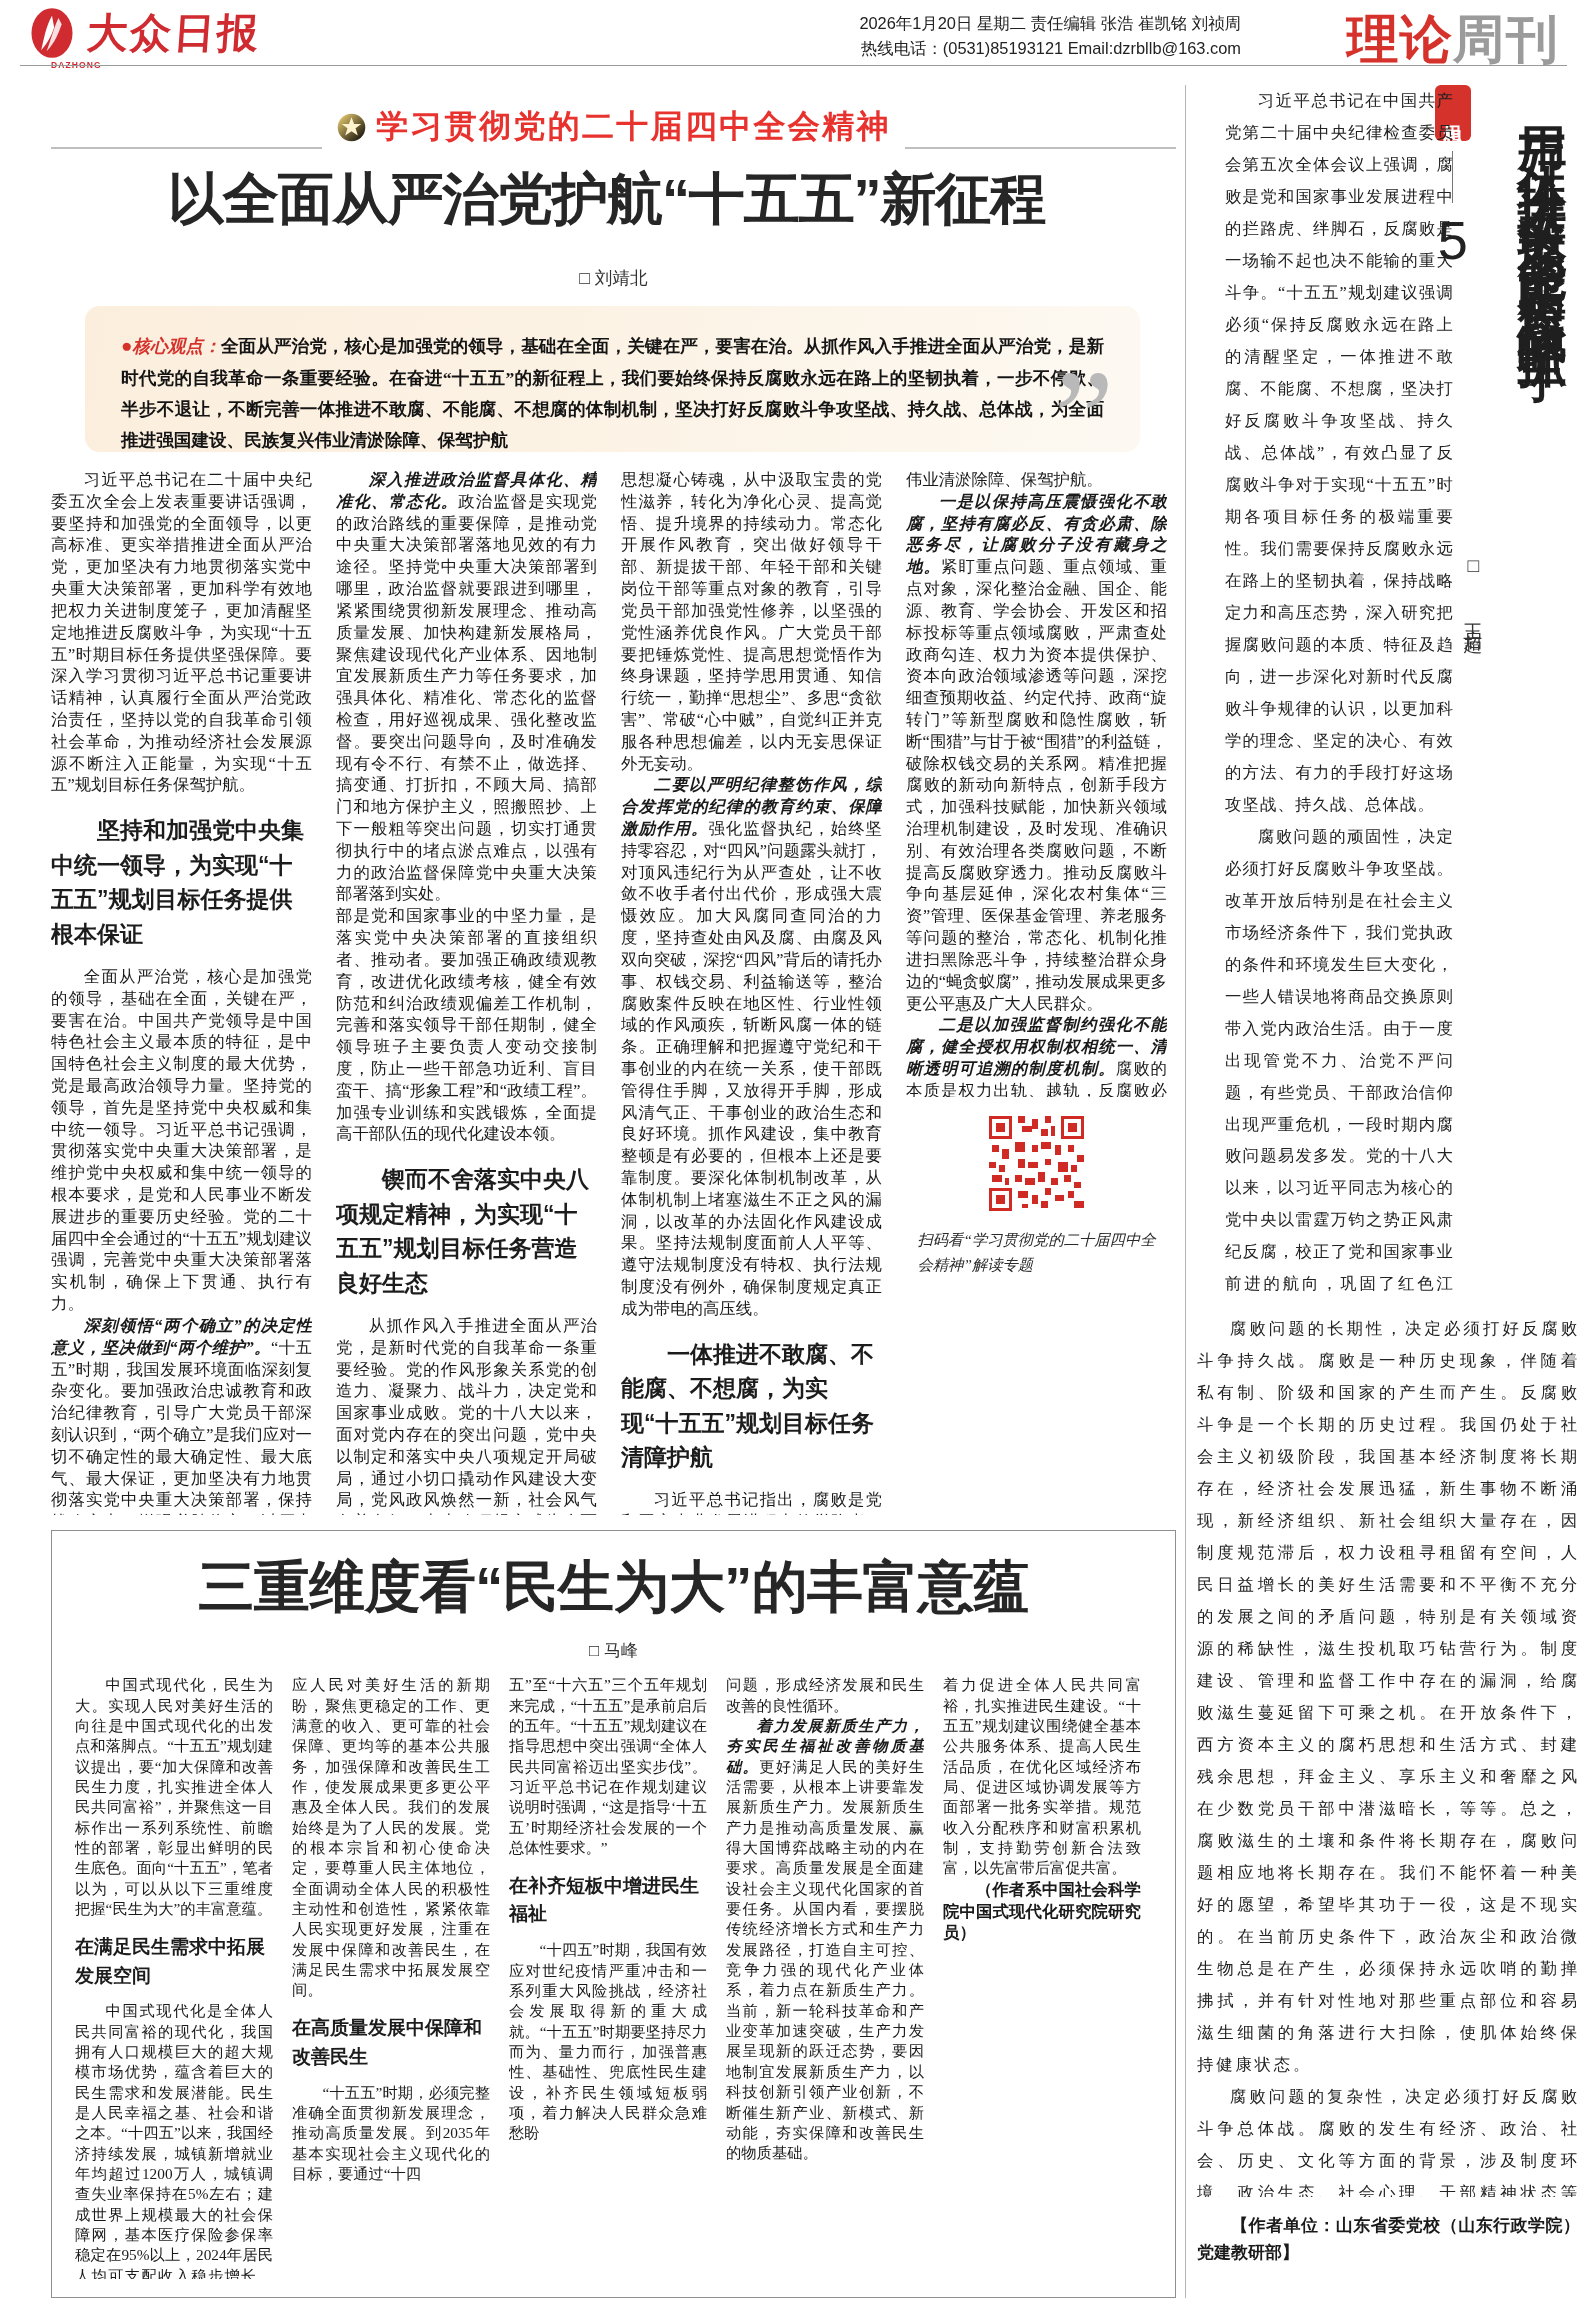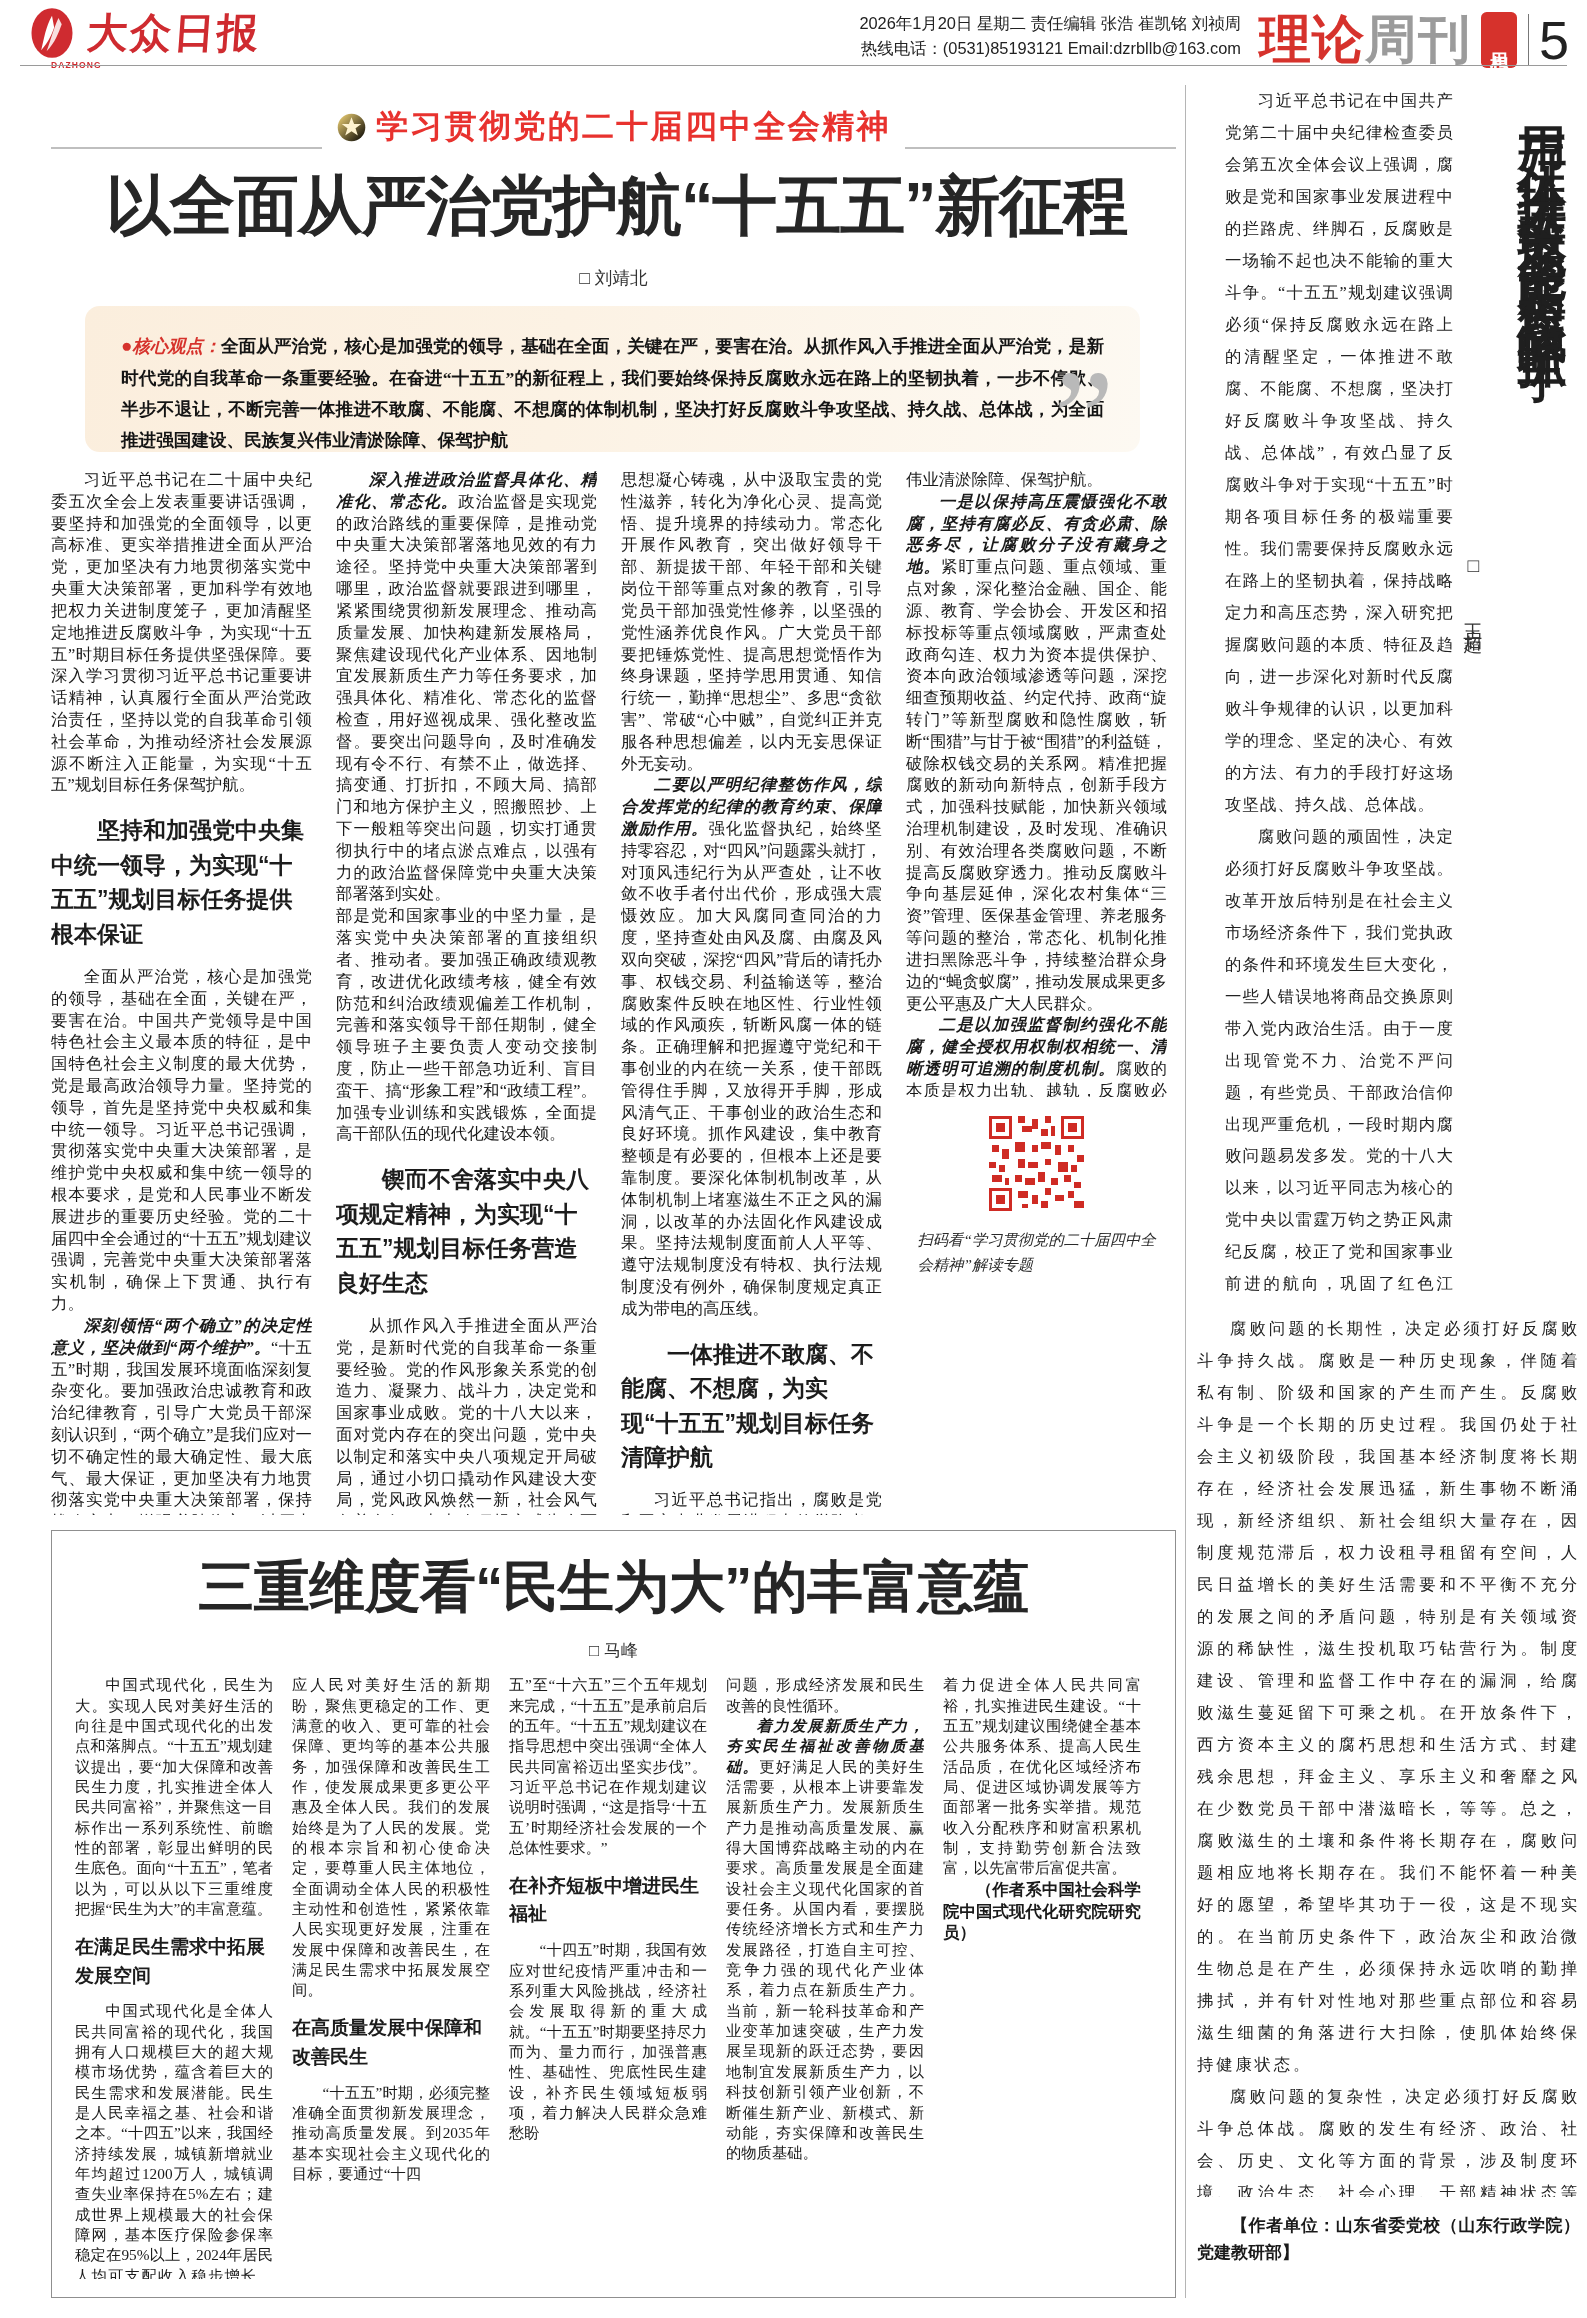--- a/index.html
+++ b/index.html
@@ -11,36 +11,36 @@
   }
   
   .hdr { position:absolute; top:0; left:0; width:1588px; height:63px; }
   .hdr-rule { position:absolute; top:65px; left:20.4px; width:1547px; height:1.1px; background:#9a9a9a; }
   .logo { position:absolute; left:25px; top:5.7px; display:flex; align-items:center; gap:8px; }
   .logo-mark { width:54px; height:54px; }
   .logo-cn { font-family:"Liberation Serif",serif; font-weight:900; font-size:41px; color:#cf2b30; letter-spacing:2.3px; transform:skewX(-4deg); }
   .logo-py { position:absolute; left:26px; top:54px; font-family:"Liberation Sans",sans-serif; font-size:8.5px; font-weight:700; color:#cf2b30; letter-spacing:1.1px; }
   .hdr-info { position:absolute; left:680px; top:11.3px; width:561px; text-align:right;
     font-family:"Liberation Sans",sans-serif; font-size:16.4px; color:#222; line-height:25px; }
-  .masthead { position:absolute; right:19px; top:4.5px; display:flex; align-items:center; gap:10.2px; }
+  .masthead { position:absolute; right:29px; top:4.5px; display:flex; align-items:center; gap:10.2px;flex-direction:column; }
   .mh-title { font-family:"Liberation Sans",sans-serif; font-weight:900; font-size:52px; letter-spacing:1.1px; }
   .mh-red { color:#d6322c; } .mh-gray { color:#9b9b9b; }
   .mh-badge { width:36px; height:56px; background:#d6322c; border-radius:5.7px; color:#fff;
     writing-mode:vertical-rl; text-orientation:upright; font-family:"Liberation Sans",sans-serif;
     font-size:19px; font-weight:700; display:flex; align-items:center; justify-content:center; letter-spacing:2.3px; }
   .mh-div { width:1.1px; height:52px; background:#777; }
   .mh-page { font-family:"Liberation Sans",sans-serif; font-size:54px; font-weight:400; color:#222; line-height:1; }
   
   .banner { position:absolute; top:90px; left:51px; width:1125px; height:59px; display:flex; align-items:flex-end; gap:14.7px; }
   .banner .line { flex:1; height:1.7px; background:#bfbfbf; }
   .banner-core { display:flex; align-items:center; gap:9px; }
   .banner-text { font-family:"Liberation Sans",sans-serif; font-weight:900; font-size:32px; color:#e8322e; letter-spacing:2.3px; }
   
-  .headline { position:absolute; top:162px; left:44px; width:1145px; text-align:center;
-    font-family:"Liberation Sans",sans-serif; font-weight:900; font-size:65px; letter-spacing:-1.1px; color:#262626; }
+  .headline { position:absolute; top:162px; left:34px; width:1145px; text-align:center;
+    font-family:"Liberation Sans",sans-serif; font-weight:900; font-size:56px; letter-spacing:-1.1px; color:#262626; }
   .m-author { position:absolute; top:266px; left:51px; width:1125px; text-align:center;
     font-family:"Liberation Sans",sans-serif; font-size:17.6px; color:#333; }
   
   .corebox { position:absolute; top:306px; left:85px; width:1055px; height:146px; border-radius:14.7px;
     background:linear-gradient(100deg,#fbeedd 0%,#fcf2e4 45%,#fdf9f2 100%);
     padding:23px 36px 17px 36px; overflow:hidden; }
   .corebox .ct { font-size:17.6px; line-height:1.78; text-align:justify; color:#141414; font-weight:600; }
   .corebox .cl { color:#d6322c; font-weight:900; font-style:italic; }
   .corebox .dot { color:#d6322c; font-size:19px; }
   .bigquote { position:absolute; right:26px; bottom:-33px; font-size:136px; color:#b9b9b9; font-family:"Liberation Serif",serif; line-height:1; }

